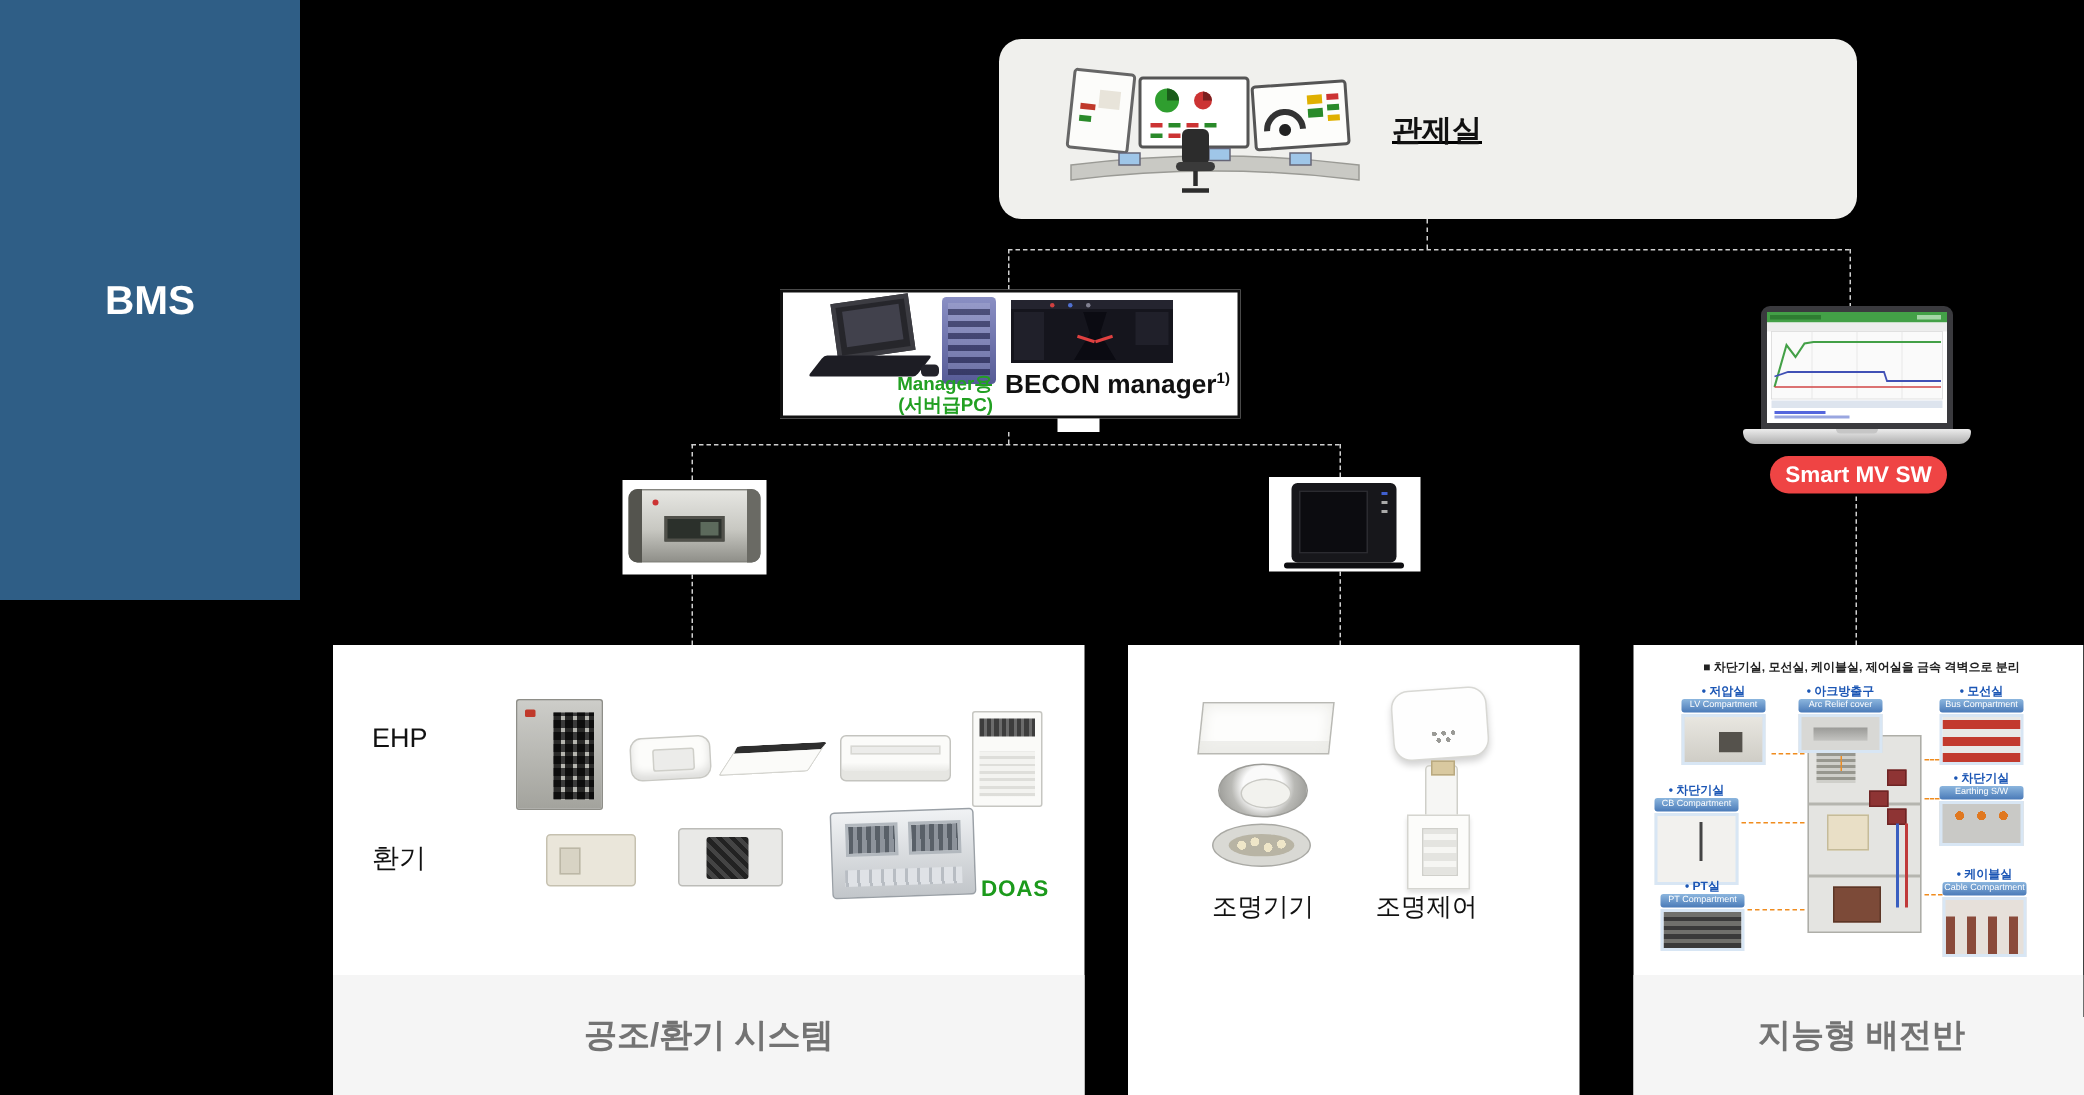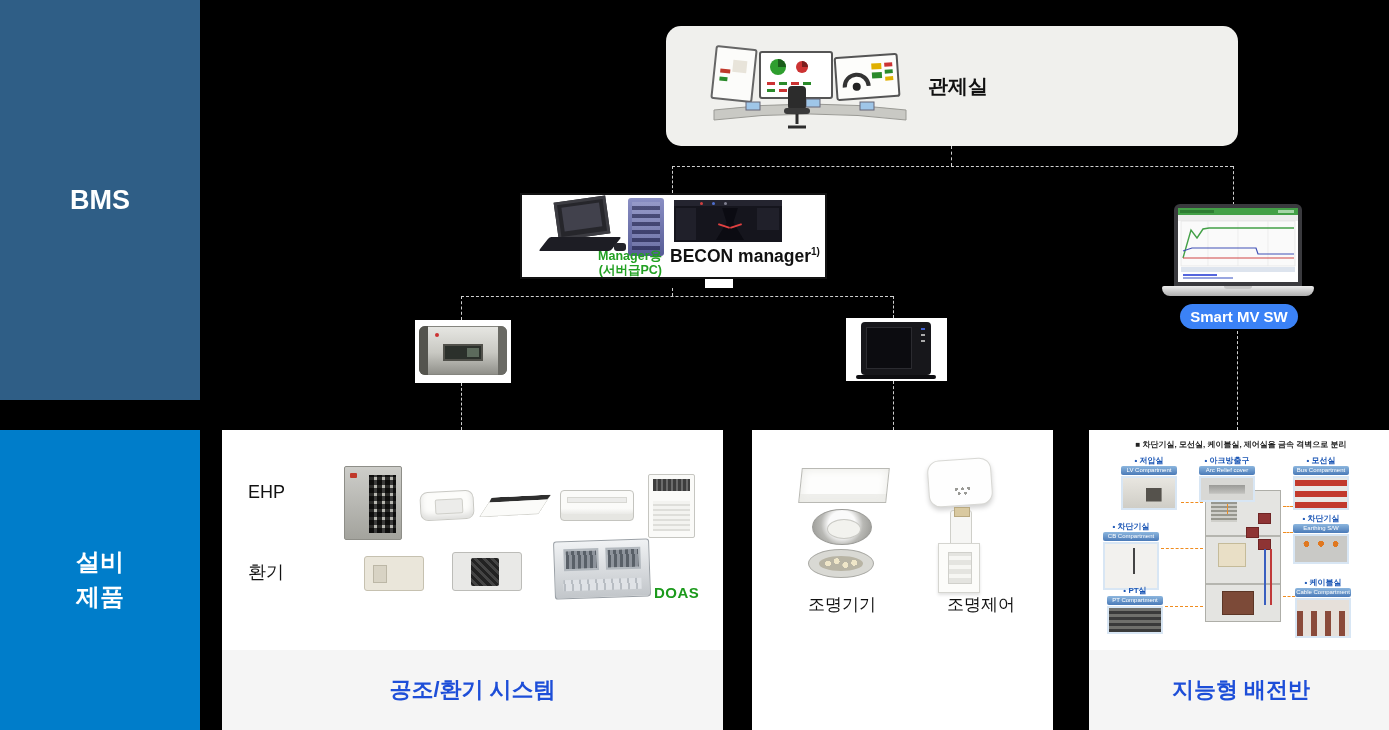--- a/index.html
+++ b/index.html
@@ -7,21 +7,21 @@
   #canvas{position:relative;width:1389px;height:730px;background:#000;overflow:hidden;}
 
   
   .side-block{position:absolute;left:0;width:200px;display:flex;align-items:center;justify-content:center;color:#fff;font-weight:bold;text-align:center;}
   #bms-block{top:0;height:400px;background:#2F5E86;font-size:27px;}
   #facility-block{top:430px;height:300px;background:#007DCA;font-size:24px;line-height:1.45;}
 
   
   #control-room-box{position:absolute;left:666px;top:26px;width:572px;height:120px;background:#F0F0ED;border-radius:15px;display:flex;align-items:center;}
   #control-room-img{position:absolute;left:44px;top:14px;width:200px;height:92px;}
-  #control-room-text{position:absolute;left:262px;top:0;height:120px;display:flex;align-items:center;font-size:20px;font-weight:bold;white-space:nowrap;}
+  #control-room-text{position:absolute;left:262px;top:0;height:120px;display:flex;align-items:center;font-size:20px;font-weight:bold;white-space:nowrap;text-decoration:underline;}
   #control-room-text .t-black{color:#111;margin-right:8px;}
   #control-room-text .t-green{color:#22A022;}
 
   
   .dash-v{position:absolute;width:0;border-left:1px dashed #CFCFCF;}
   .dash-h{position:absolute;height:0;border-top:1px dashed #CFCFCF;}
 
   
   #becon-box{position:absolute;left:520px;top:193px;width:307px;height:86px;background:#fff;border:2px solid #121212;}
   #becon-tab{position:absolute;left:705px;top:279px;width:28px;height:9px;background:#fff;}
@@ -47,39 +47,39 @@
   #becon-mgr{position:absolute;left:6px;top:55px;width:134px;text-align:right;color:#22A022;font-weight:bold;font-size:12.5px;line-height:1.1;}
   #becon-title{position:absolute;left:142px;top:51px;width:162px;text-align:center;color:#111;font-weight:bold;font-size:17.5px;}
   #becon-title sup{font-size:10px;}
 
   
   #mv-laptop{position:absolute;left:1162px;top:204px;width:152px;height:94px;}
   #mv-screen{position:absolute;left:12px;top:0;width:128px;height:82px;background:#3a3a3e;border-radius:6px 6px 0 0;padding:4px 4px 2px 4px;}
   #mv-screen svg{display:block;background:#fff;}
   #mv-base{position:absolute;left:0;top:82px;width:152px;height:10px;background:linear-gradient(180deg,#ececec,#aeaeae);border-radius:2px 2px 8px 8px;}
   #mv-base::after{content:"";position:absolute;left:62px;top:0;width:28px;height:3px;background:#c6c6c6;border-radius:0 0 4px 4px;}
-  #mv-badge{position:absolute;left:1180px;top:304px;width:118px;height:25px;background:#3b82f6;border-radius:13px;color:#fff;font-weight:bold;font-size:15px;display:flex;align-items:center;justify-content:center;}
+  #mv-badge{position:absolute;left:1180px;top:304px;width:118px;height:25px;background:#ef4444;border-radius:13px;color:#fff;font-weight:bold;font-size:15px;display:flex;align-items:center;justify-content:center;}
 
   
   #acp-patch{position:absolute;left:415px;top:320px;width:96px;height:63px;background:#fff;}
   .acp-body{position:absolute;left:4px;top:6px;right:4px;bottom:8px;background:linear-gradient(180deg,#e6e6e2 0%,#c8c8c2 55%,#90908a 100%);border:1px solid #85857f;border-radius:6px;}
   .acp-capL{position:absolute;left:4px;top:6px;width:9px;bottom:8px;background:#54544e;border-radius:6px 0 0 6px;}
   .acp-capR{position:absolute;right:4px;top:6px;width:9px;bottom:8px;background:#6a6a64;border-radius:0 6px 6px 0;}
   .acp-screen{position:absolute;left:28px;top:24px;width:40px;height:17px;background:#2b302b;border:2px solid #50504a;}
   .acp-screen::after{content:"";position:absolute;right:2px;top:2px;width:12px;height:9px;background:#5c6a5c;}
   .acp-dot{position:absolute;left:20px;top:13px;width:4px;height:4px;background:#c33;border-radius:50%;}
   #nas-patch{position:absolute;left:846px;top:318px;width:101px;height:63px;background:#fff;}
   .nas-body{position:absolute;left:15px;top:4px;width:70px;height:53px;background:#17171b;border-radius:4px;}
   .nas-front{position:absolute;left:5px;top:5px;width:46px;height:42px;background:#0c0c10;border:1px solid #2b2b30;}
   .nas-led{position:absolute;right:6px;width:4px;height:2px;}
   .nas-base{position:absolute;left:10px;top:57px;width:80px;height:4px;background:#0e0e11;border-radius:2px;}
 
   
   .product-box{position:absolute;top:430px;height:300px;background:#fff;}
-  .product-footer{position:absolute;left:0;right:0;top:220px;height:80px;background:#F5F5F5;display:flex;align-items:center;justify-content:center;font-size:22px;font-weight:bold;color:#1d4ed8;}
+  .product-footer{position:absolute;left:0;right:0;top:220px;height:80px;background:#F5F5F5;display:flex;align-items:center;justify-content:center;font-size:22px;font-weight:bold;color:#737373;}
   #hvac-box{left:222px;width:501px;}
   #lighting-box{left:752px;width:301px;}
   #switchboard-box{left:1089px;width:304px;}
 
   .row-label{position:absolute;left:26px;font-size:18px;color:#111;}
   #ehp-label{top:52px;}
   #vent-label{top:130px;}
   .green-bold{color:#1C9A1C;font-weight:bold;}
 
   
@@ -148,26 +148,20 @@
   .oseg-h{position:absolute;height:0;border-top:1px dashed #F08C1E;}
   .oseg-v{position:absolute;width:0;border-left:1px dashed #F08C1E;}
 </style>
 </head>
 <body>
 
 <div id="canvas">
 
   <div class="side-block" id="bms-block">
     <span>BMS</span>
-  </div>
-  <div class="side-block" id="facility-block">
-    <span>
-      <span>설비</span><br>
-      <span>제품</span>
-    </span>
   </div>
 
   <div class="dash-v" style="left:951px;top:146px;height:20px;"></div>
   <div class="dash-h" style="left:672px;top:166px;width:561px;"></div>
   <div class="dash-v" style="left:672px;top:166px;height:27px;"></div>
   <div class="dash-v" style="left:1233px;top:166px;height:39px;"></div>
   <div class="dash-v" style="left:672px;top:288px;height:8px;"></div>
   <div class="dash-h" style="left:461px;top:296px;width:432px;"></div>
   <div class="dash-v" style="left:461px;top:296px;height:24px;"></div>
   <div class="dash-v" style="left:893px;top:296px;height:22px;"></div>
@@ -314,21 +308,21 @@
   </div>
 
   <div class="product-box" id="lighting-box">
     <div class="lpanel"></div>
     <div class="downlight"></div>
     <div class="roundled"></div>
     <div class="sensor"></div>
     <div class="lctrl"></div>
     <div class="lswitch"></div>
     <div class="light-col-label" style="left:20px;">조명기기</div>
-    <div class="light-col-label" style="left:159px;">조명제어</div>
+    <div class="light-col-label" style="left:129px;">조명제어</div>
   </div>
 
   <div class="product-box" id="switchboard-box">
     <div id="sb-header">■ 차단기실, 모선실, 케이블실, 제어실을 금속 격벽으로 분리</div>
 
     <div class="cabinet">
       <div class="cab-vent"></div>
       <div class="cab-shelf" style="top:44px;"></div>
       <div class="cab-shelf" style="top:92px;"></div>
       <div class="cab-red" style="left:52px;top:22px;"></div>

